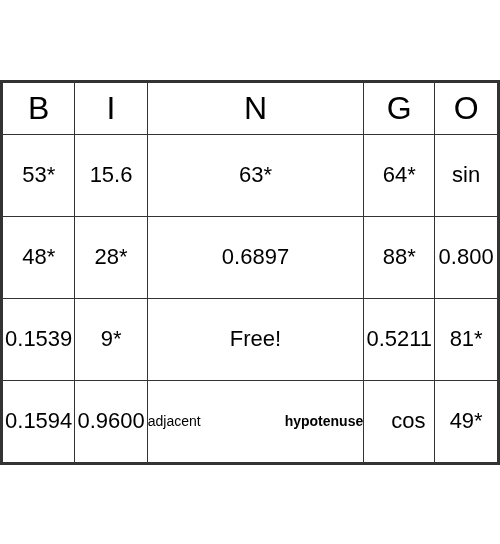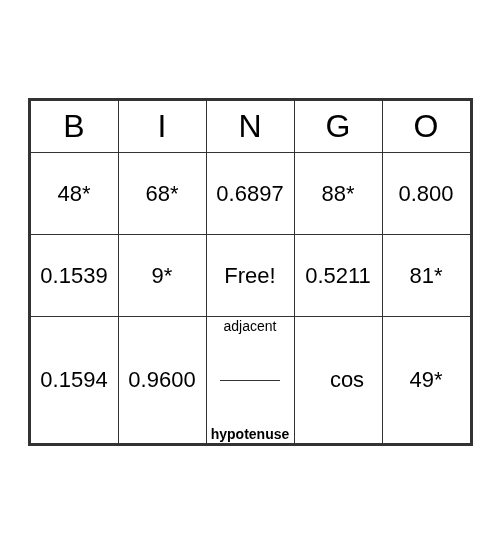--- a/index.html
+++ b/index.html
@@ -30,21 +30,21 @@
       font-size: 32px;
       font-weight: normal;
     }
     .bingo-table td {
       width: 88px;
       height: 82px;
       font-size: 22px;
     }
     .cell-fraction {
       display: flex;
-      flex-direction: column;
+      flex-direction: row;
       align-items: center;
       justify-content: flex-end;
       font-size: 14px;
       line-height: 1.3;
       gap: 42px;
     }
     .cell-fraction .numerator {
       font-size: 14px;
     }
     .cell-fraction .divider {
@@ -73,23 +73,30 @@
     <thead>
       <tr>
       <th>B</th>
           <th>I</th>
           <th>N</th>
           <th>G</th>
           <th>O</th>
         </tr>
     </thead>
     <tbody id="bingo-body">
+    <tr>
+          <td>53*</td>
+          <td>15.6</td>
+          <td>63*</td>
+          <td>64*</td>
+          <td>sin</td>
+        </tr>
         <tr>
           <td>48*</td>
-          <td>68*</td>
+          <td>28*</td>
           <td>0.6897</td>
           <td>88*</td>
           <td>0.800</td>
         </tr>
         <tr>
           <td>0.1539</td>
           <td>9*</td>
           <td class="free-cell">Free!</td>
           <td>0.5211</td>
           <td>81*</td>

